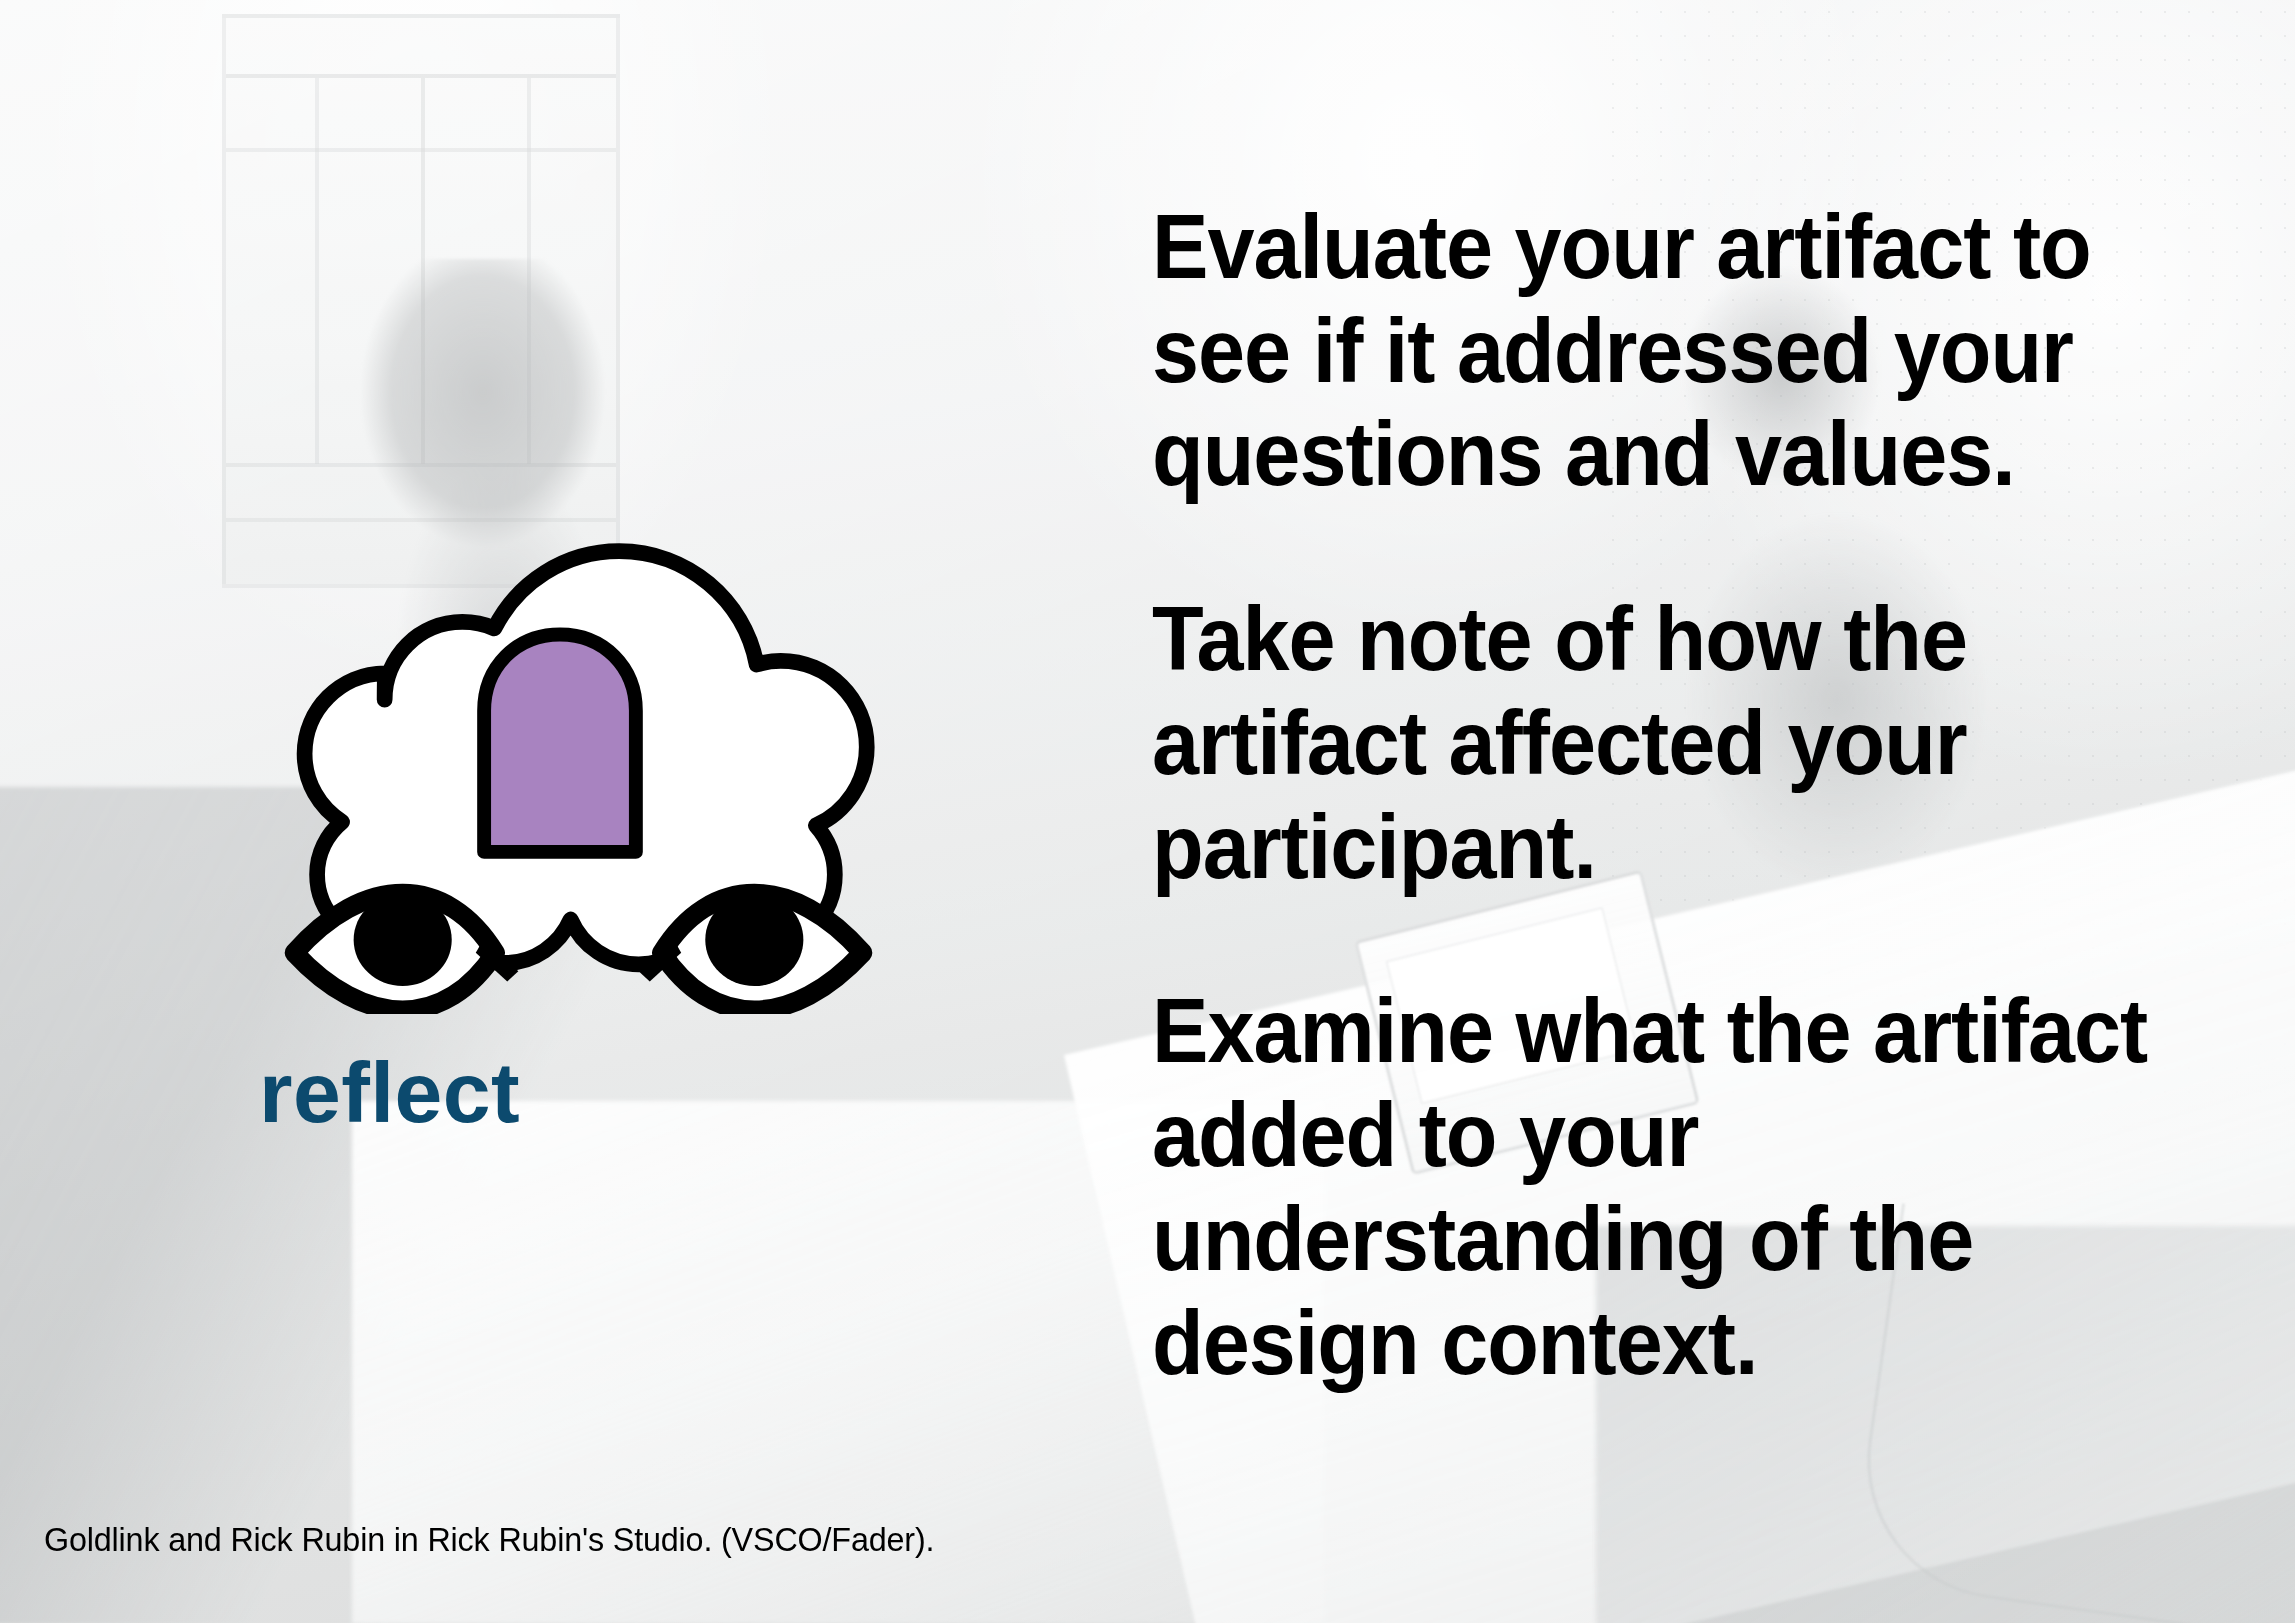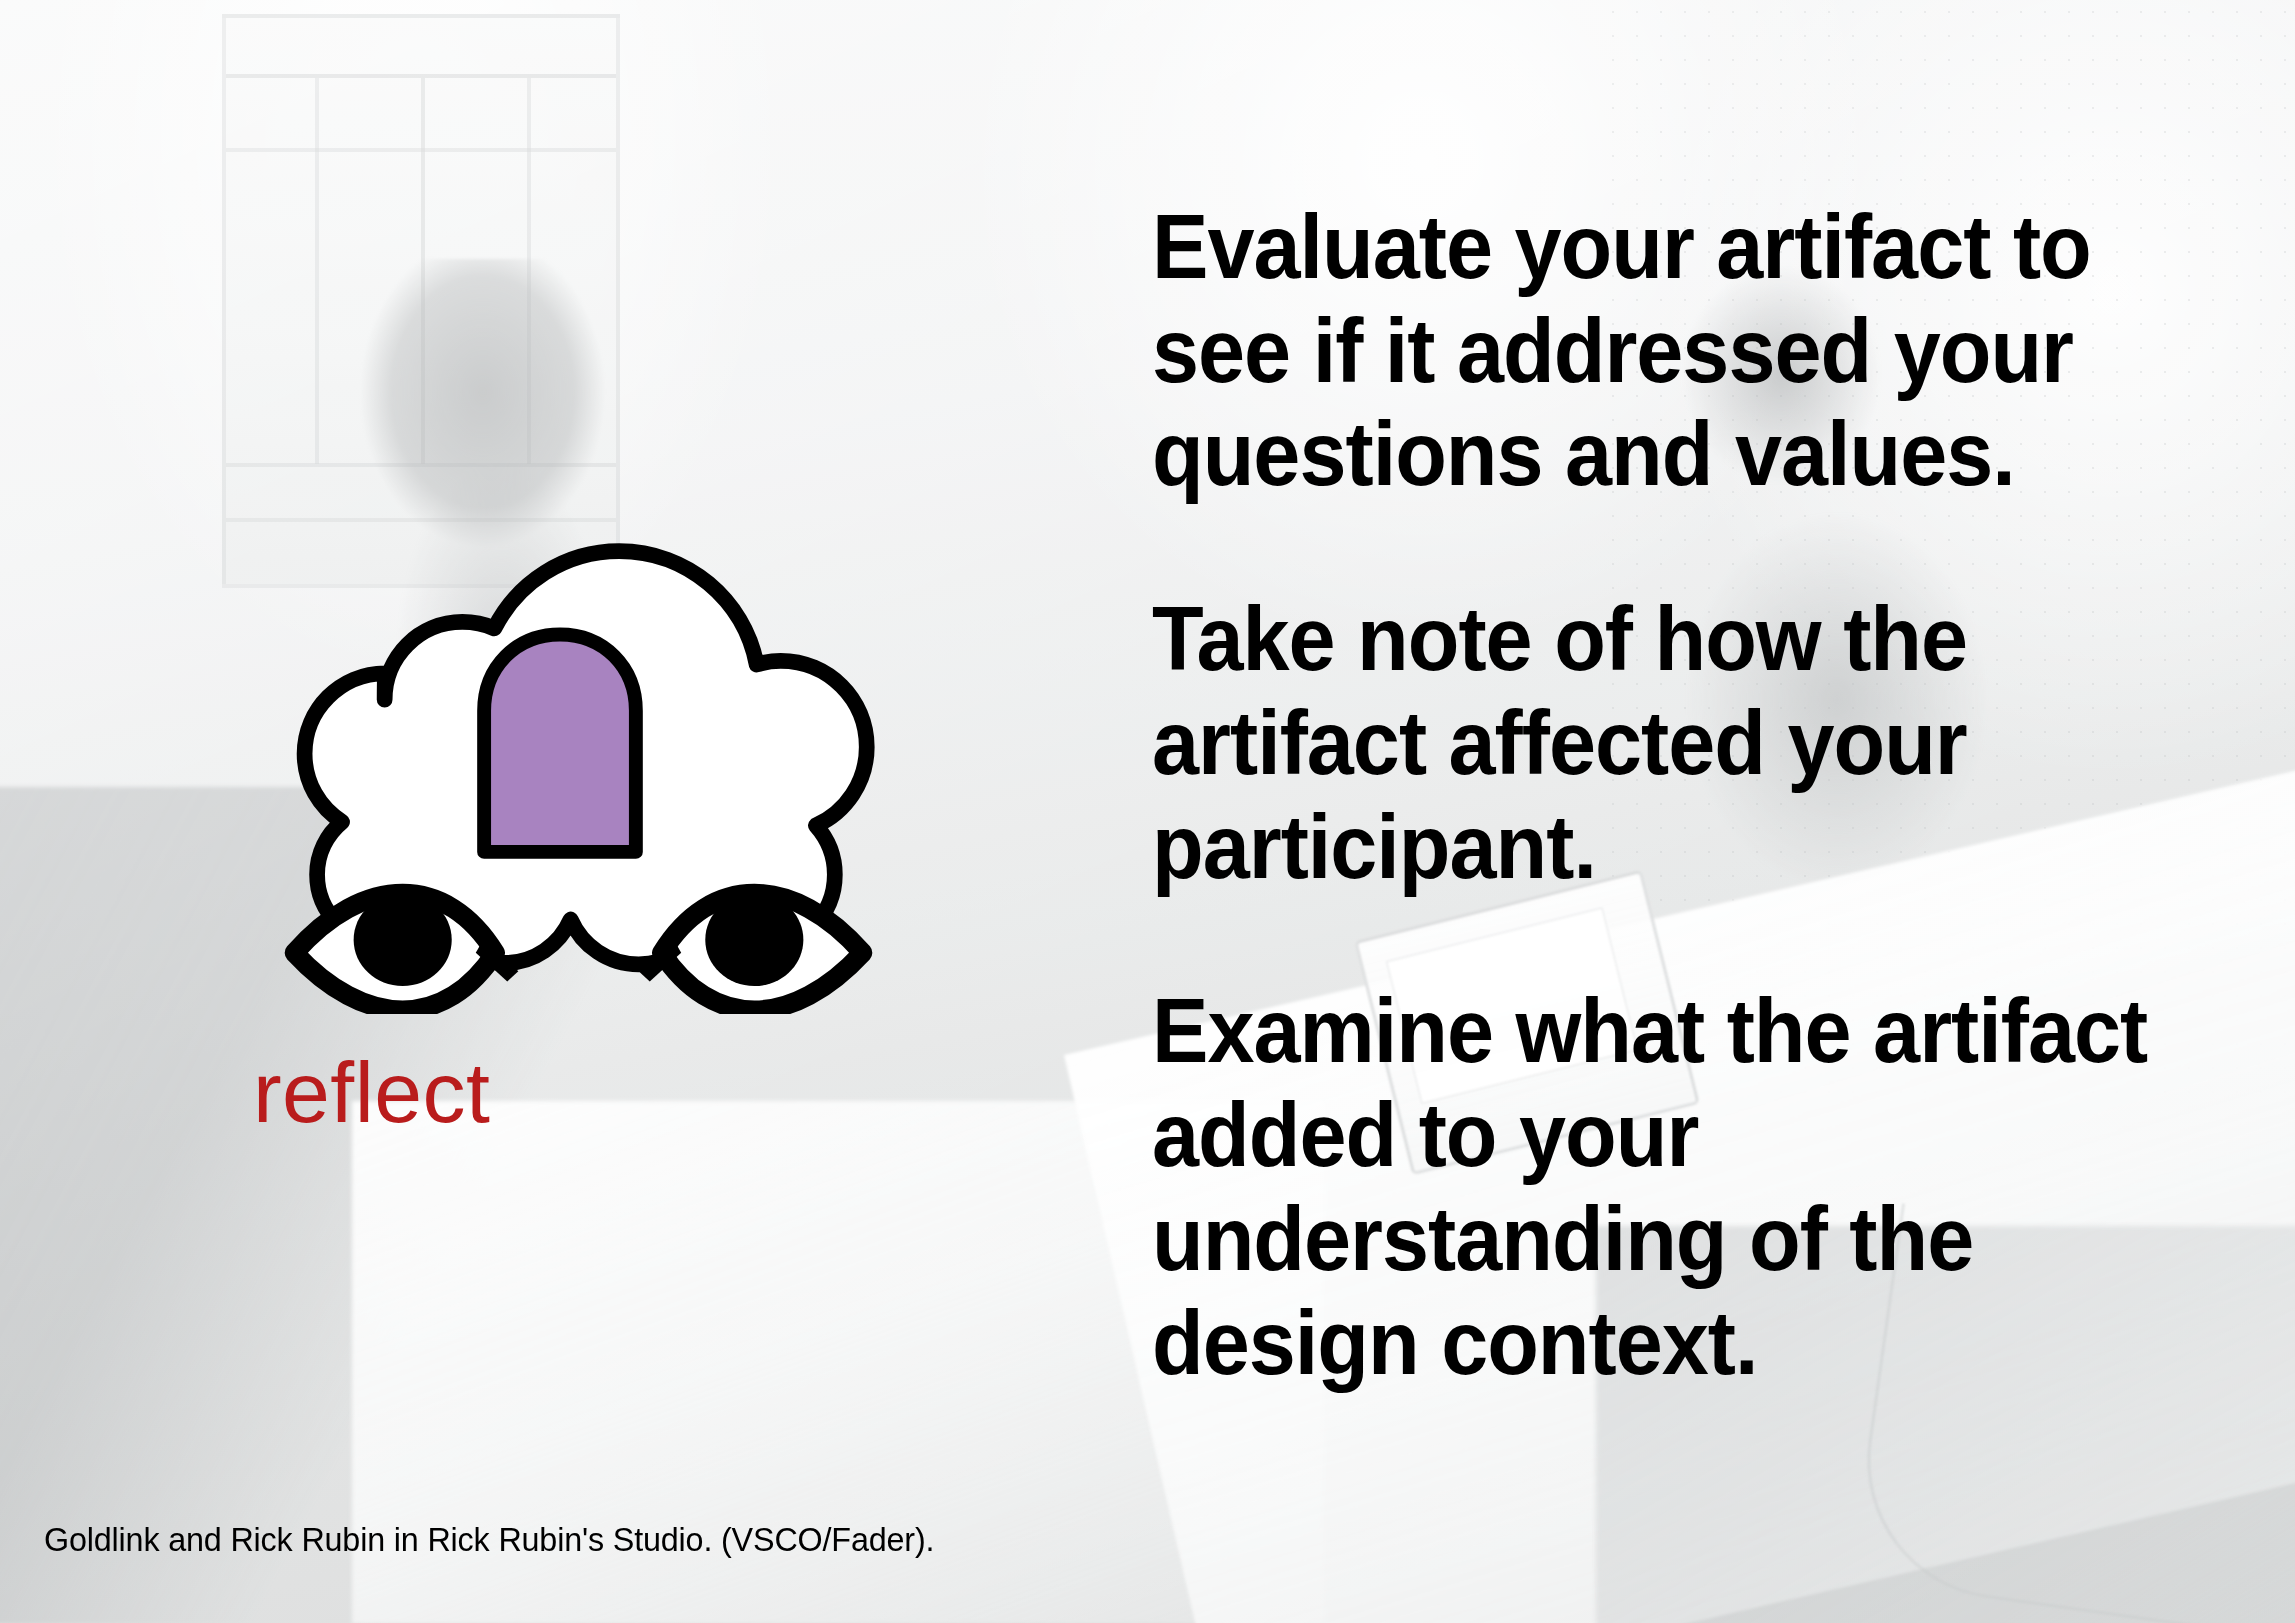--- a/index.html
+++ b/index.html
@@ -148,26 +148,26 @@
     left: 250px;
     top: 477px;
     width: 657px;
     height: 537px;
   }
   .reflect-icon svg { display: block; width: 100%; height: 100%; }
 
   
   .reflect-label {
     position: absolute;
-    left: 253px;
+    left: 259px;
     top: 1049px;
     font-size: 86px;
-    font-weight: 400;
+    font-weight: 700;
     letter-spacing: 0.005em;
-    color: #b91c1c;
+    color: #0c4a6e;
     line-height: 1;
     white-space: nowrap;
   }
 
   
   .copy-column {
     position: absolute;
     left: 1152px;
     top: 195px;
     width: 1078px;

